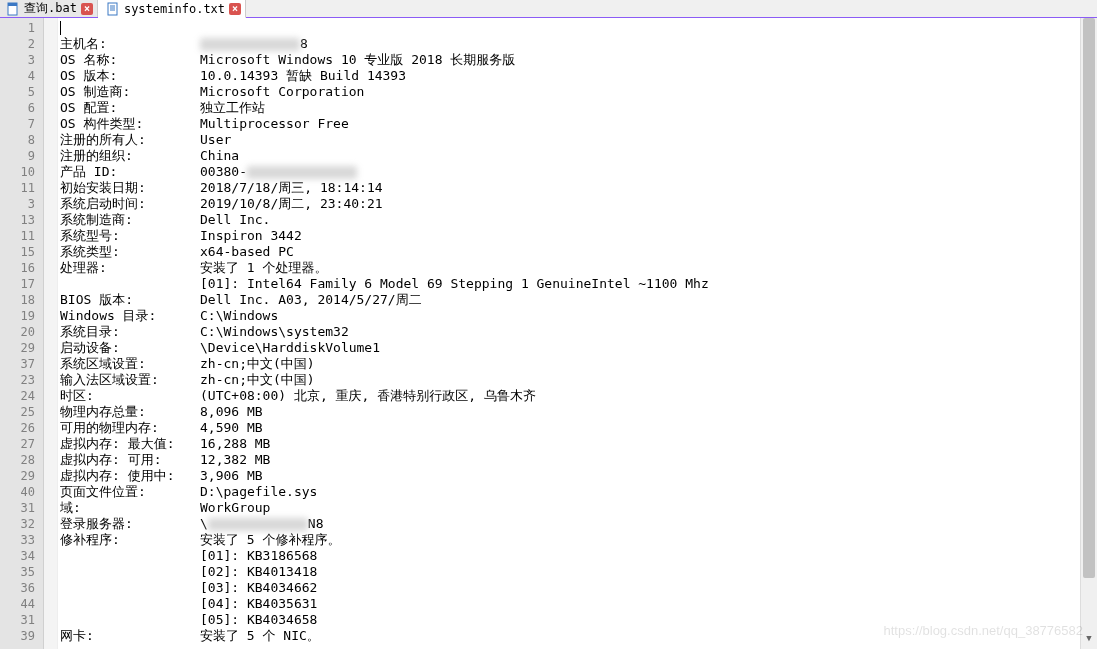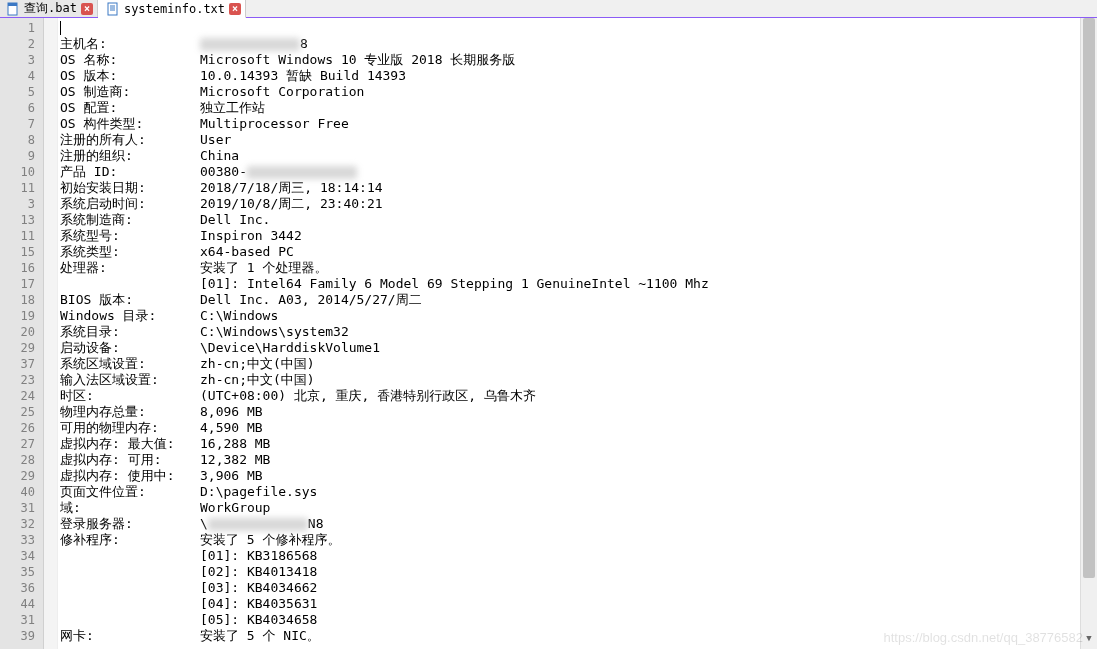--- a/index.html
+++ b/index.html
@@ -117,21 +117,21 @@
     border-radius: 2px;
   }
   .scrollbar-v .arrow {
     position:absolute; left:0; right:0; height:16px;
     text-align:center; font-size:9px; color:#666;
   }
   .scrollbar-v .arrow.up { top:0; }
   .scrollbar-v .arrow.down { bottom:0; }
   .watermark {
     position: absolute;
-    right: 14px; bottom: 8px;
+    right: 14px; bottom: 15px;
     color: rgba(0,0,0,0.12);
     font-family: Arial, sans-serif;
     font-size: 13px;
     pointer-events: none;
   }
 </style>
 </head>
 <body>
 
 <div class="tab-bar">

